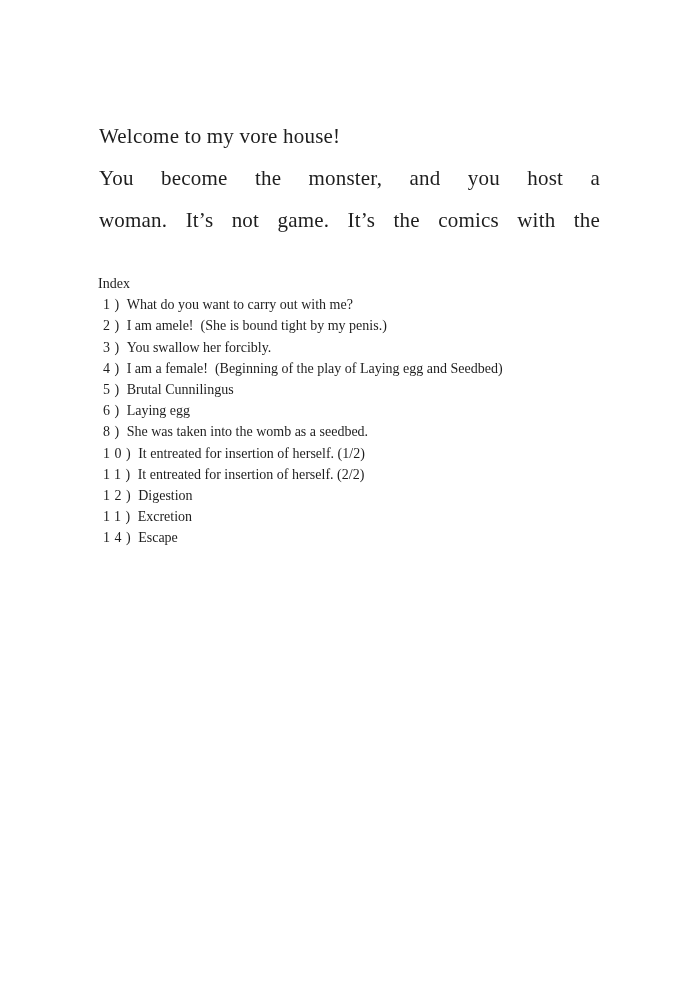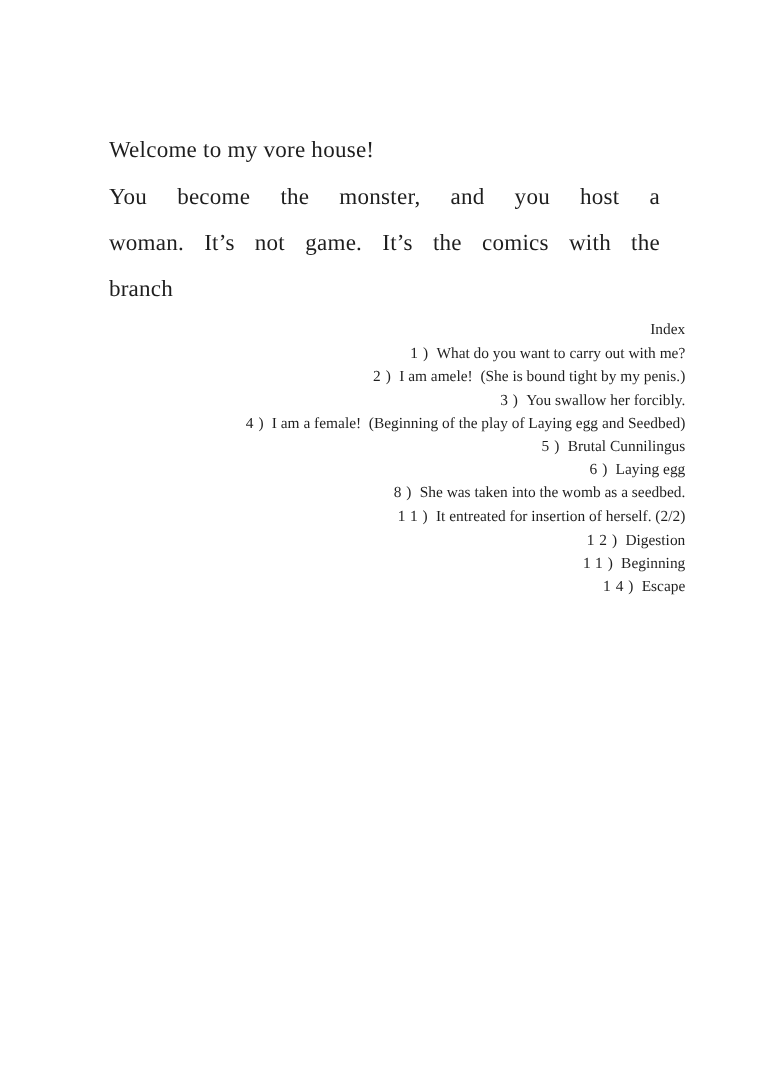--- a/index.html
+++ b/index.html
@@ -26,25 +26,24 @@
     letter-spacing: 0.2px;
   }
   .h-line { white-space: pre-wrap; }
   .h-line.just {
     text-align: justify;
     text-align-last: justify;
   }
   .index {
     position: absolute;
     left: 98px;
-    top: 290px;
+    top: 273px;
     width: 525px;
     font-size: 14px;
     line-height: 21.2px;
-    text-align: right;
   }
   .index-title {
     white-space: pre-wrap;
   }
   .index-list .item {
     padding-left: 5px;
     white-space: pre-wrap;
   }
   .index-list .num {
     letter-spacing: 4.5px;
@@ -53,33 +52,33 @@
 </style>
 </head>
 <body>
 
 <div class="page">
 
   <div class="heading">
     <div class="h-line">Welcome to my vore house!</div>
     <div class="h-line just">You become the monster, and you host a</div>
     <div class="h-line just">woman. It’s not game. It’s the comics with the</div>
-    <div class="h-line">branch</div>
   </div>
 
   <div class="index">
     <div class="index-title">Index</div>
     <div class="index-list">
         <div class="item"><span class="num">1)</span><span class="txt">What do you want to carry out with me?</span></div>
         <div class="item"><span class="num">2)</span><span class="txt">I am amele!  (She is bound tight by my penis.)</span></div>
         <div class="item"><span class="num">3)</span><span class="txt">You swallow her forcibly.</span></div>
         <div class="item"><span class="num">4)</span><span class="txt">I am a female!  (Beginning of the play of Laying egg and Seedbed)</span></div>
         <div class="item"><span class="num">5)</span><span class="txt">Brutal Cunnilingus</span></div>
         <div class="item"><span class="num">6)</span><span class="txt">Laying egg</span></div>
         <div class="item"><span class="num">8)</span><span class="txt">She was taken into the womb as a seedbed.</span></div>
+        <div class="item"><span class="num">10)</span><span class="txt">It entreated for insertion of herself. (1/2)</span></div>
         <div class="item"><span class="num">11)</span><span class="txt">It entreated for insertion of herself. (2/2)</span></div>
         <div class="item"><span class="num">12)</span><span class="txt">Digestion</span></div>
-        <div class="item"><span class="num">11)</span><span class="txt">Beginning</span></div>
+        <div class="item"><span class="num">11)</span><span class="txt">Excretion</span></div>
         <div class="item"><span class="num">14)</span><span class="txt">Escape</span></div>
       </div>
   </div>
 
 </div>
 
 </body></html>

